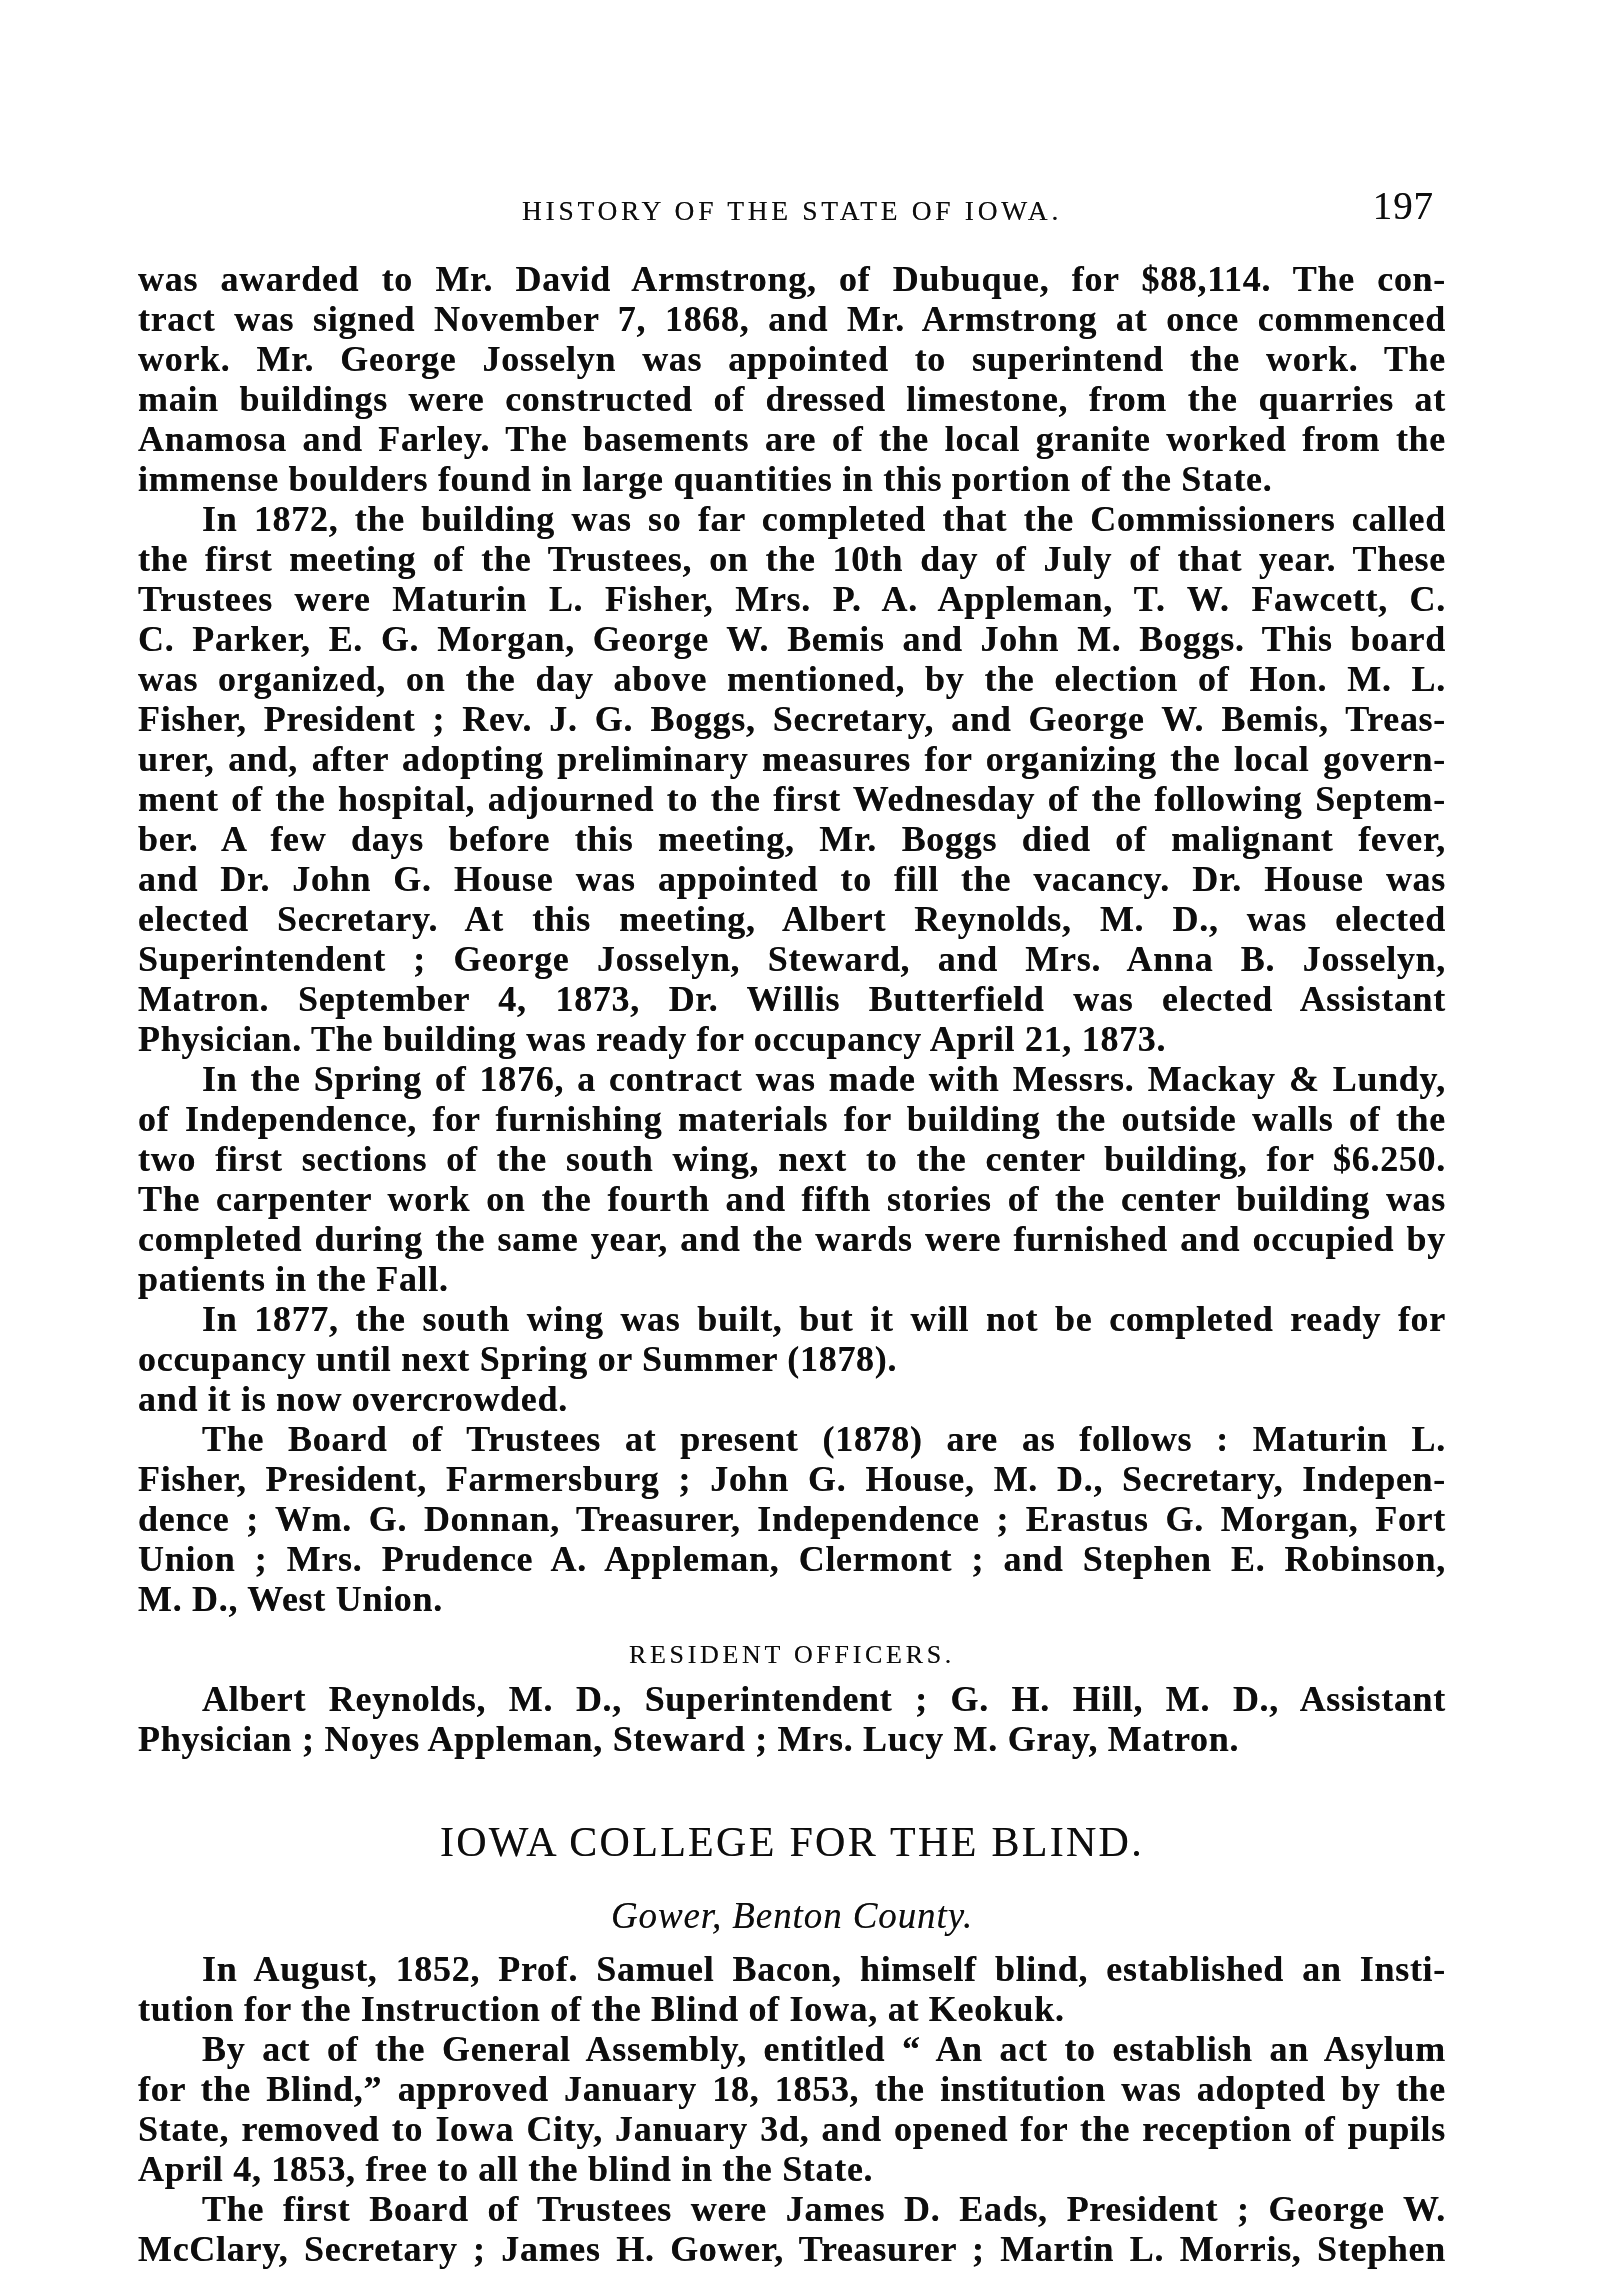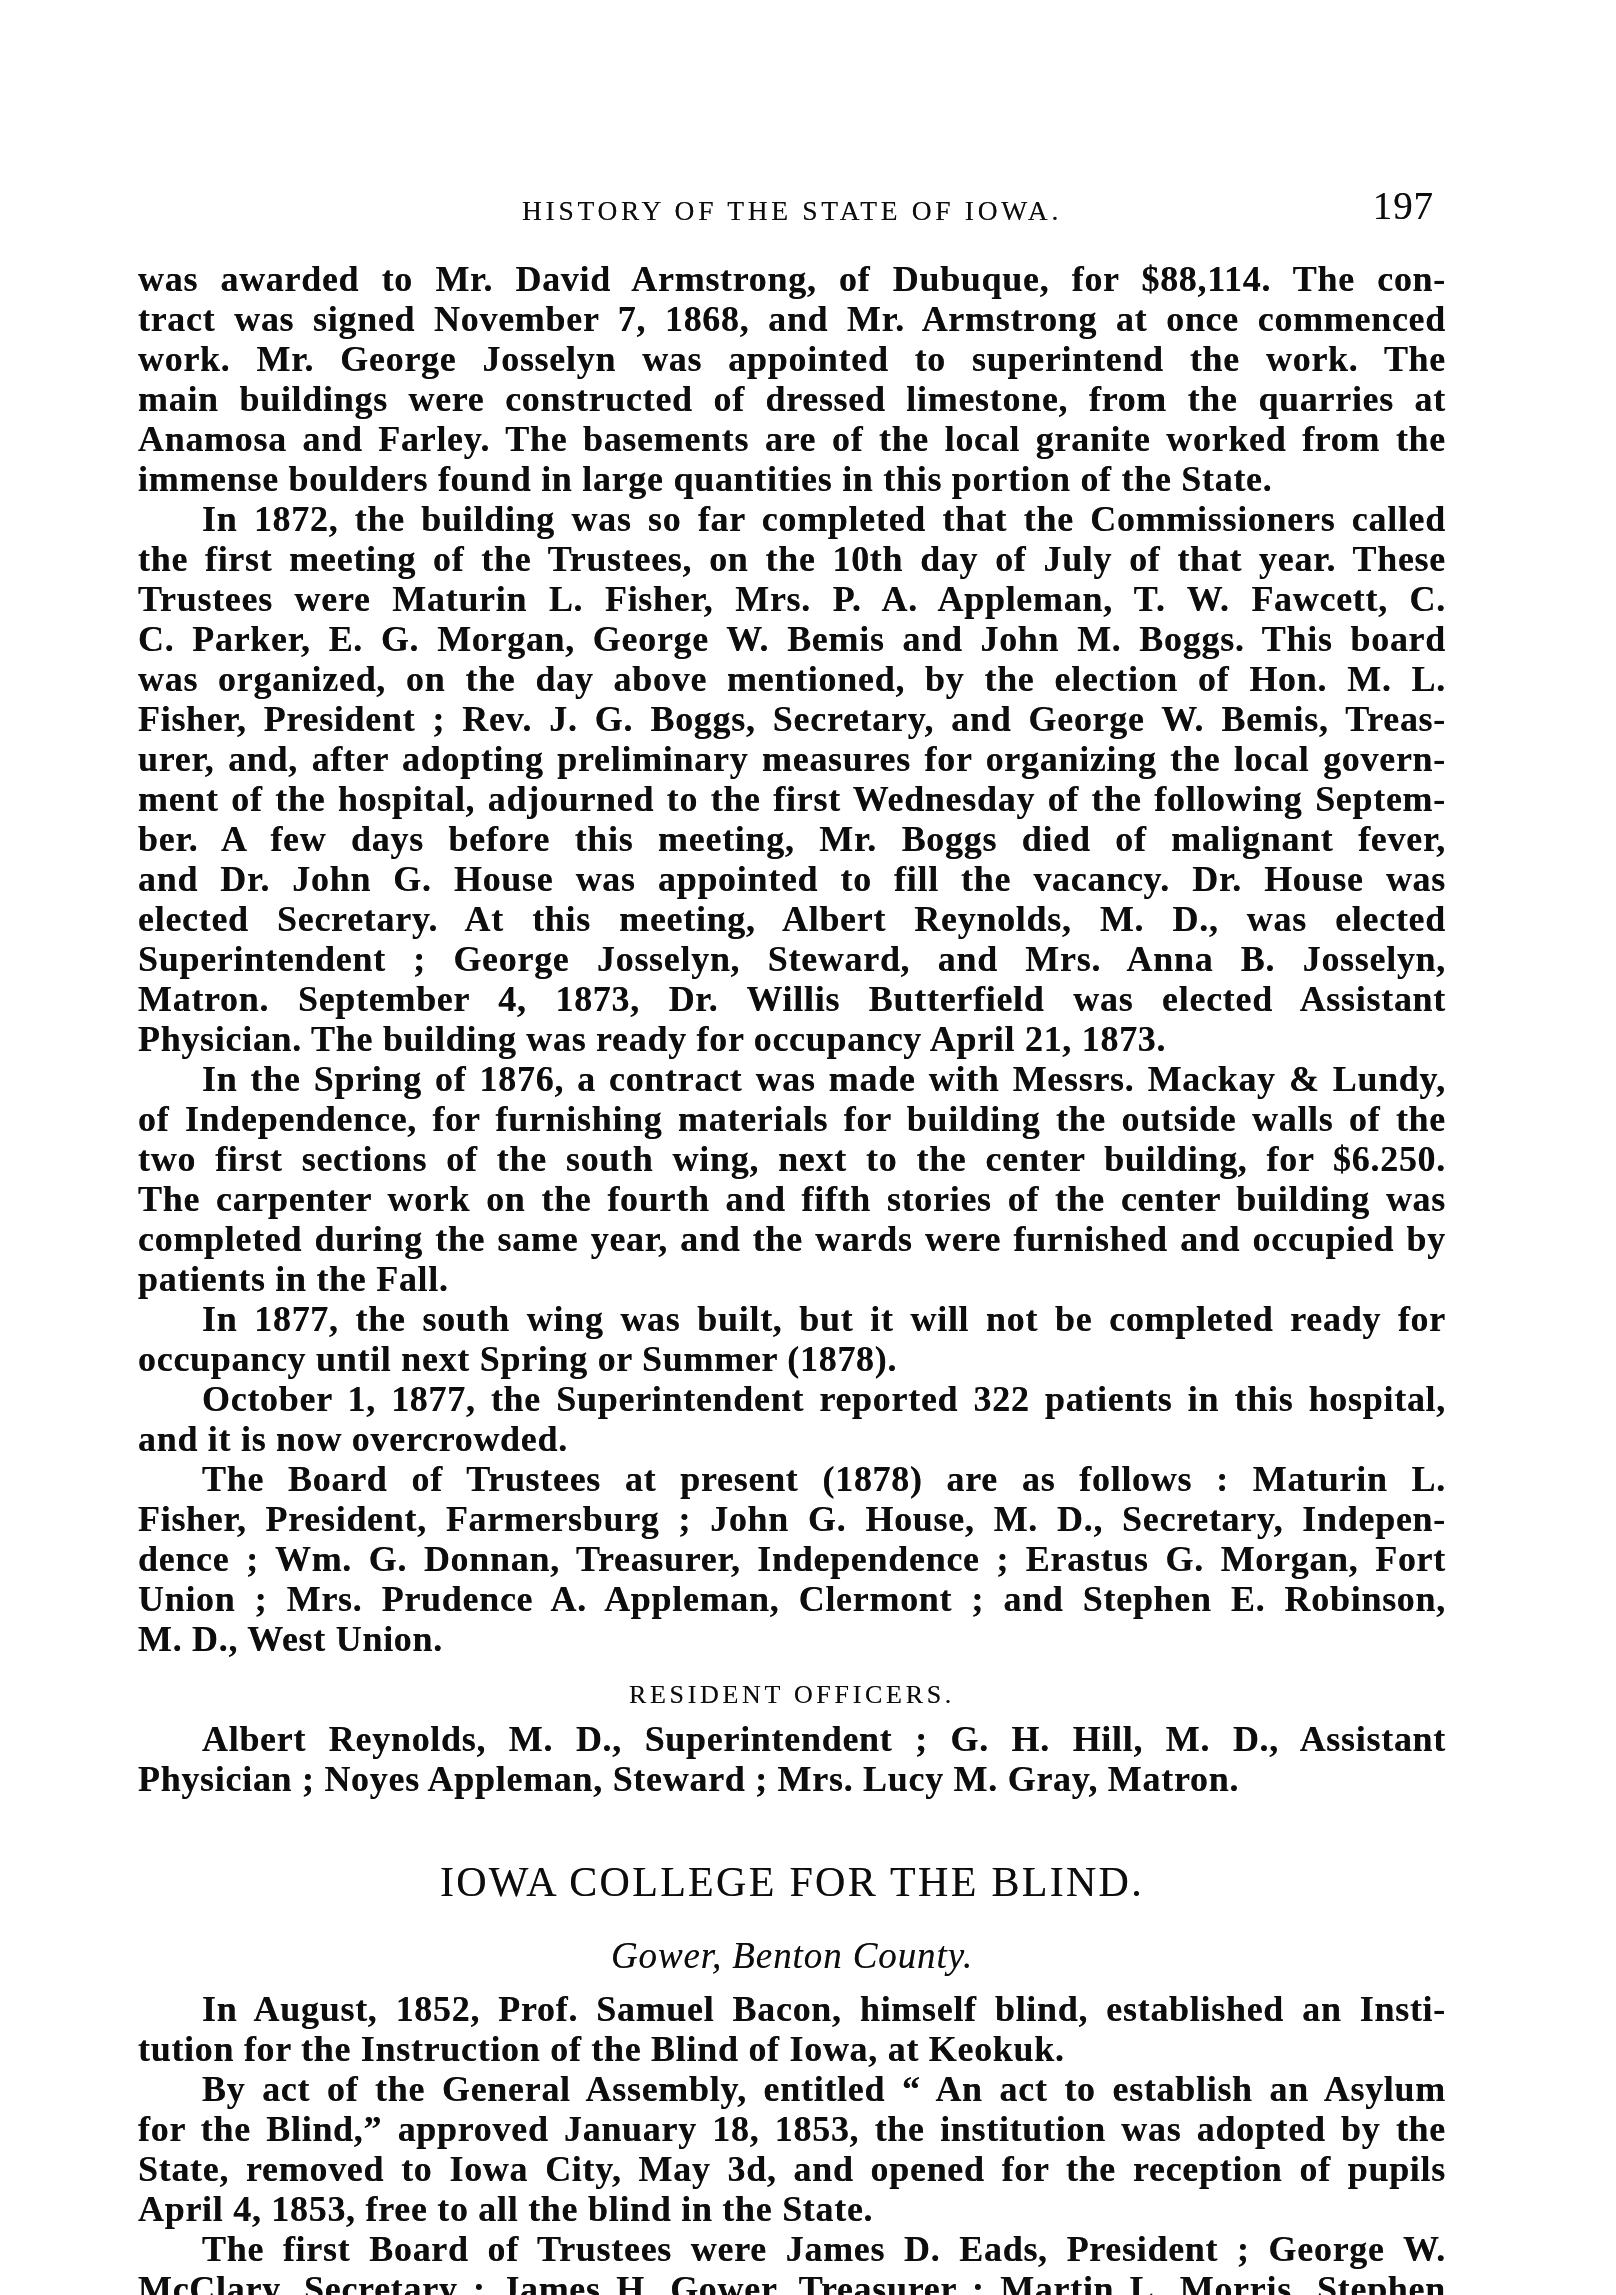--- a/index.html
+++ b/index.html
@@ -86,21 +86,20 @@
         <div class="ln jl">completed during the same year, and the wards were furnished and occupied by</div>
         <div class="ln">patients in the Fall.</div>
       </div>
 
       <div class="para">
         <div class="ln jl ind">In 1877, the south wing was built, but it will not be completed ready for</div>
         <div class="ln">occupancy until next Spring or Summer (1878).</div>
       </div>
 
       <div class="para">
-        <div class="ln jl ind">October 1, 1877, the Superintendent reported 322 patients in this hospital,</div>
         <div class="ln">and it is now overcrowded.</div>
       </div>
 
       <div class="para">
         <div class="ln jl ind">The Board of Trustees at present (1878) are as follows : Maturin L.</div>
         <div class="ln jl">Fisher, President, Farmersburg ; John G. House, M. D., Secretary, Indepen-</div>
         <div class="ln jl">dence ; Wm. G. Donnan, Treasurer, Independence ; Erastus G. Morgan, Fort</div>
         <div class="ln jl">Union ; Mrs. Prudence A. Appleman, Clermont ; and Stephen E. Robinson,</div>
         <div class="ln">M. D., West Union.</div>
       </div>
@@ -116,21 +115,21 @@
       <div class="college-subheading">Gower, Benton County.</div>
 
       <div class="para">
         <div class="ln jl ind">In August, 1852, Prof. Samuel Bacon, himself blind, established an Insti-</div>
         <div class="ln">tution for the Instruction of the Blind of Iowa, at Keokuk.</div>
       </div>
 
       <div class="para">
         <div class="ln jl ind">By act of the General Assembly, entitled “ An act to establish an Asylum</div>
         <div class="ln jl">for the Blind,” approved January 18, 1853, the institution was adopted by the</div>
-        <div class="ln jl">State, removed to Iowa City, May 3d, and opened for the reception of pupils</div>
+        <div class="ln jl">State, removed to Iowa City, January 3d, and opened for the reception of pupils</div>
         <div class="ln">April 4, 1853, free to all the blind in the State.</div>
       </div>
 
       <div class="para">
         <div class="ln jl ind">The first Board of Trustees were James D. Eads, President ; George W.</div>
         <div class="ln jl">McClary, Secretary ; James H. Gower, Treasurer ; Martin L. Morris, Stephen</div>
 
       </div>
 
     </main>

